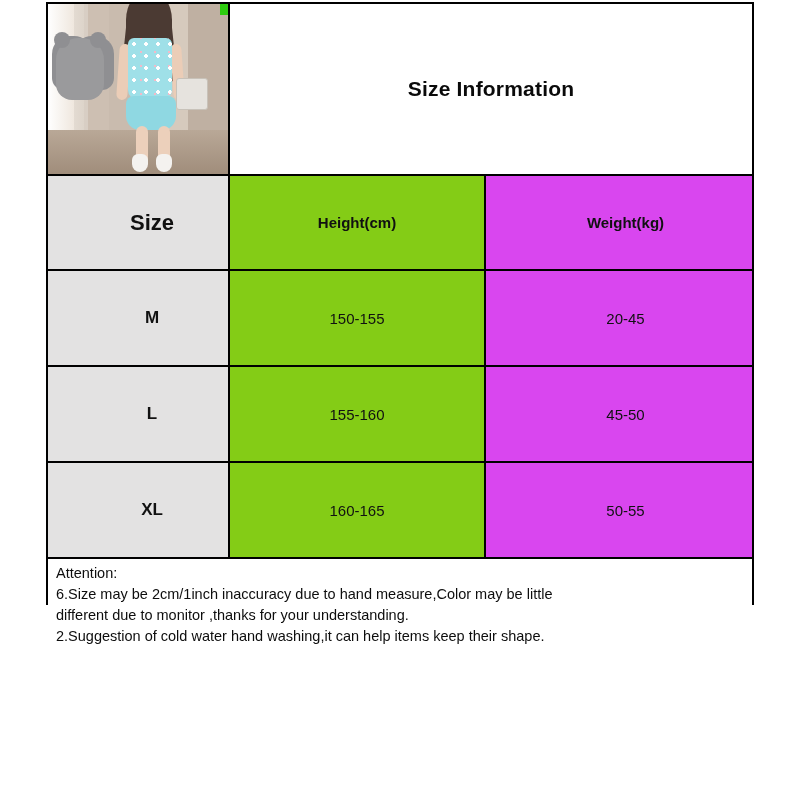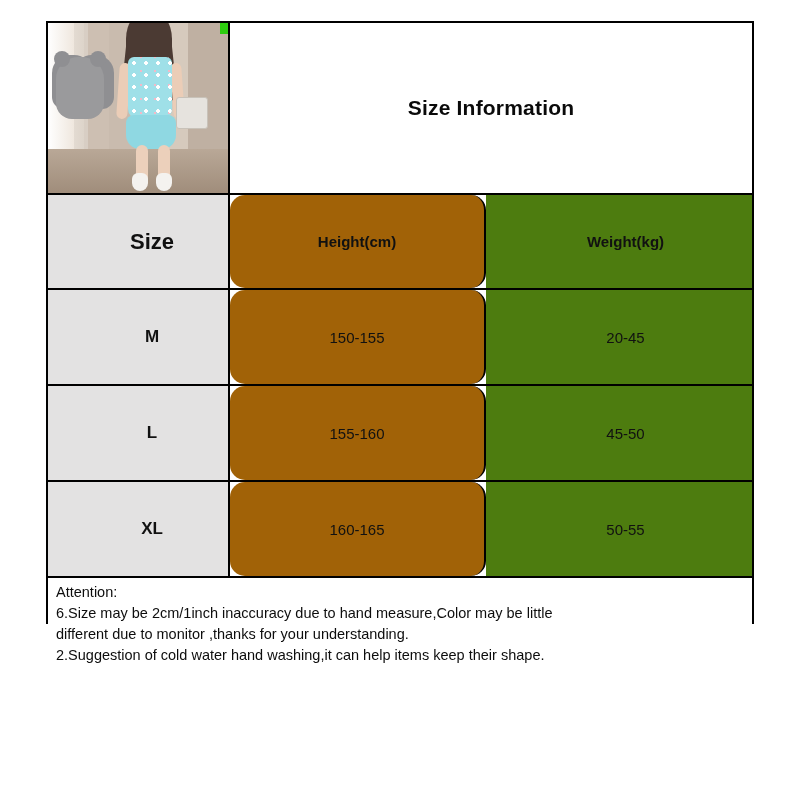--- a/index.html
+++ b/index.html
@@ -23,21 +23,20 @@
   .chart {
     position: absolute;
     left: 46px;
     top: 2px;
     width: 708px;
     height: 603px;
     border: 2px solid #000000;
     box-sizing: border-box;
     display: flex;
     flex-direction: column;
-    margin-top: 19px;
   }
   
   .header-row {
     display: flex;
     height: 172px;
     flex: 0 0 172px;
     border-bottom: 2px solid #000000;
     box-sizing: border-box;
   }
   .photo-cell {
@@ -224,26 +223,25 @@
   .c-size {
     width: 182px;
     flex: 0 0 182px;
     background: #e3e2e2;
     font-weight: bold;
     padding-left: 28px;
   }
   .c-mid {
     width: 256px;
     flex: 0 0 256px;
-    background: #a16207;
-    border-radius: 15px;
+    background: #84cc16;
   }
   .c-right {
     flex: 1 1 auto;
-    background: #4d7c0f;
+    background: #d946ef;
     padding-left: 13px;
   }
   .head .c-size { font-size: 22px; }
   .head .c-mid, .head .c-right { font-size: 15px; font-weight: bold; }
   .body-row .c-size { font-size: 17px; }
   .body-row .c-mid, .body-row .c-right { font-size: 15px; }
   
   .attention {
     flex: 1 1 auto;
     background: #ffffff;

